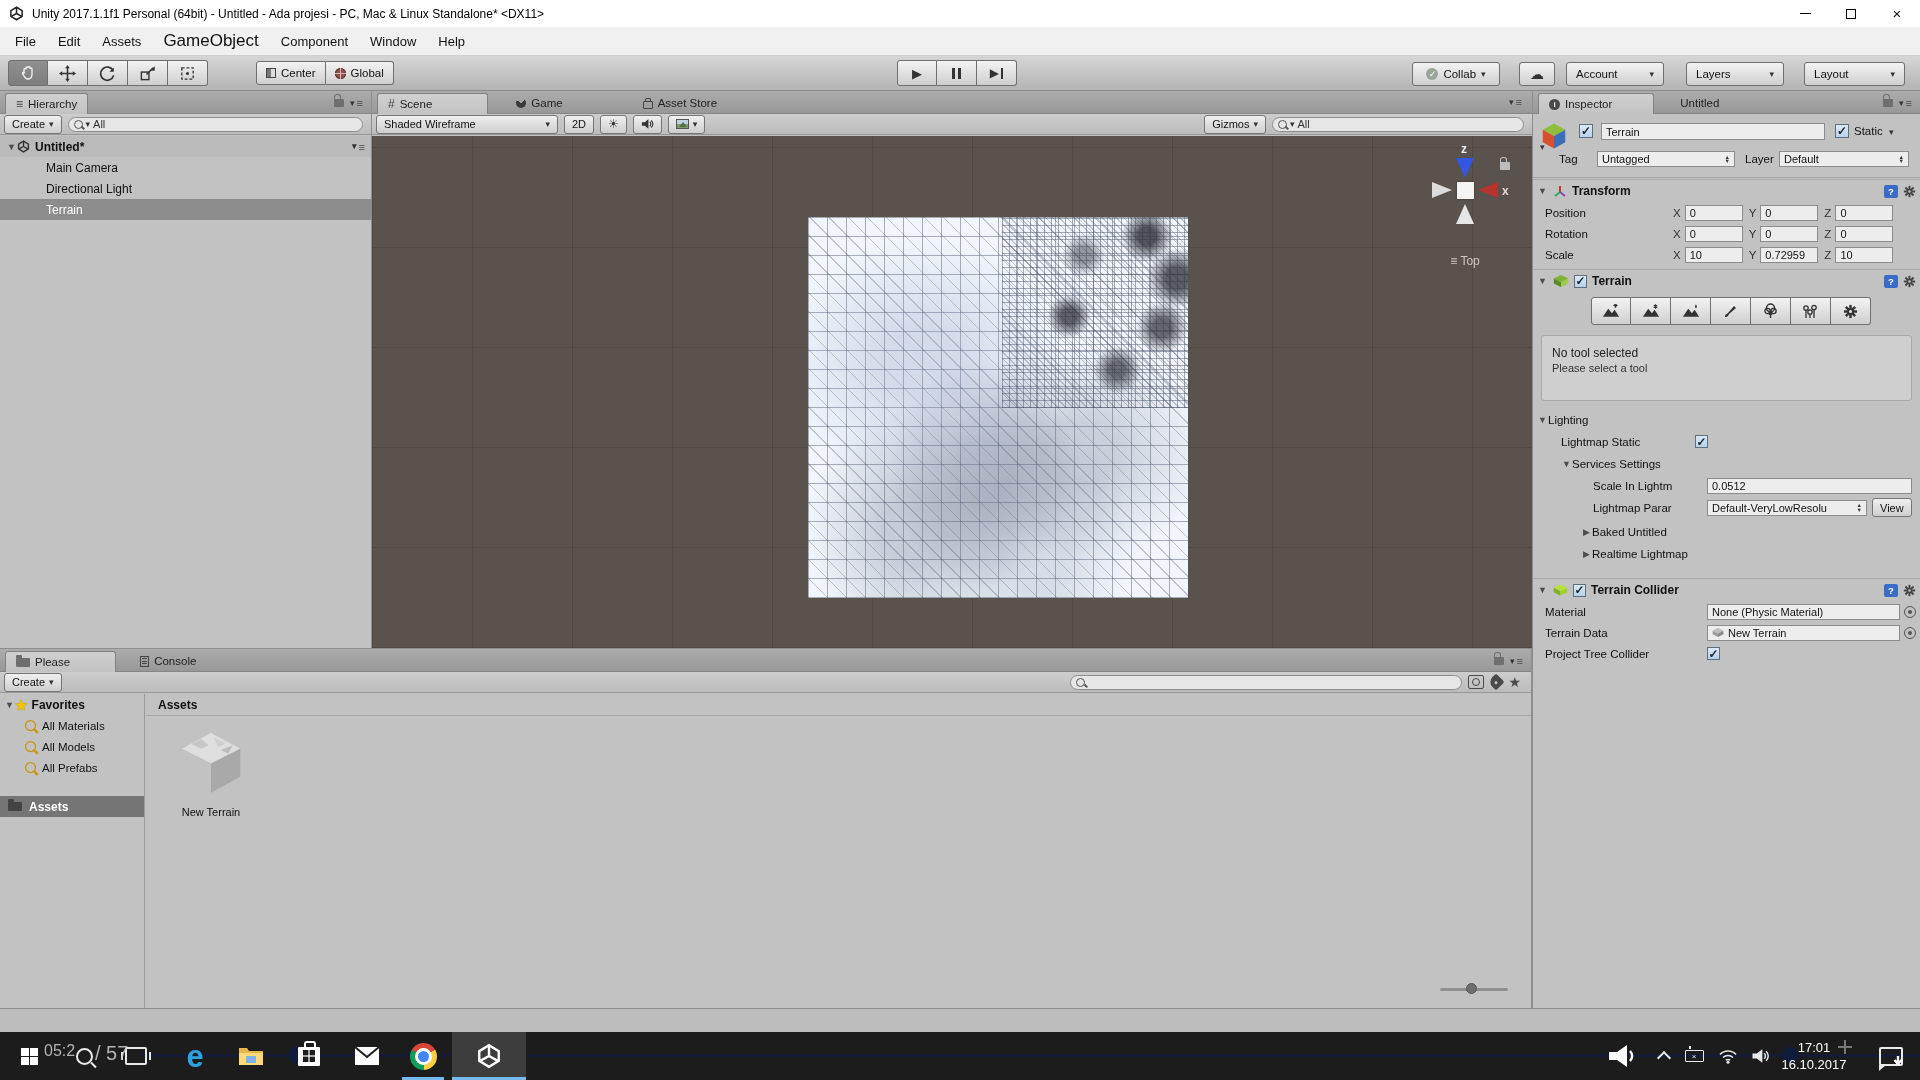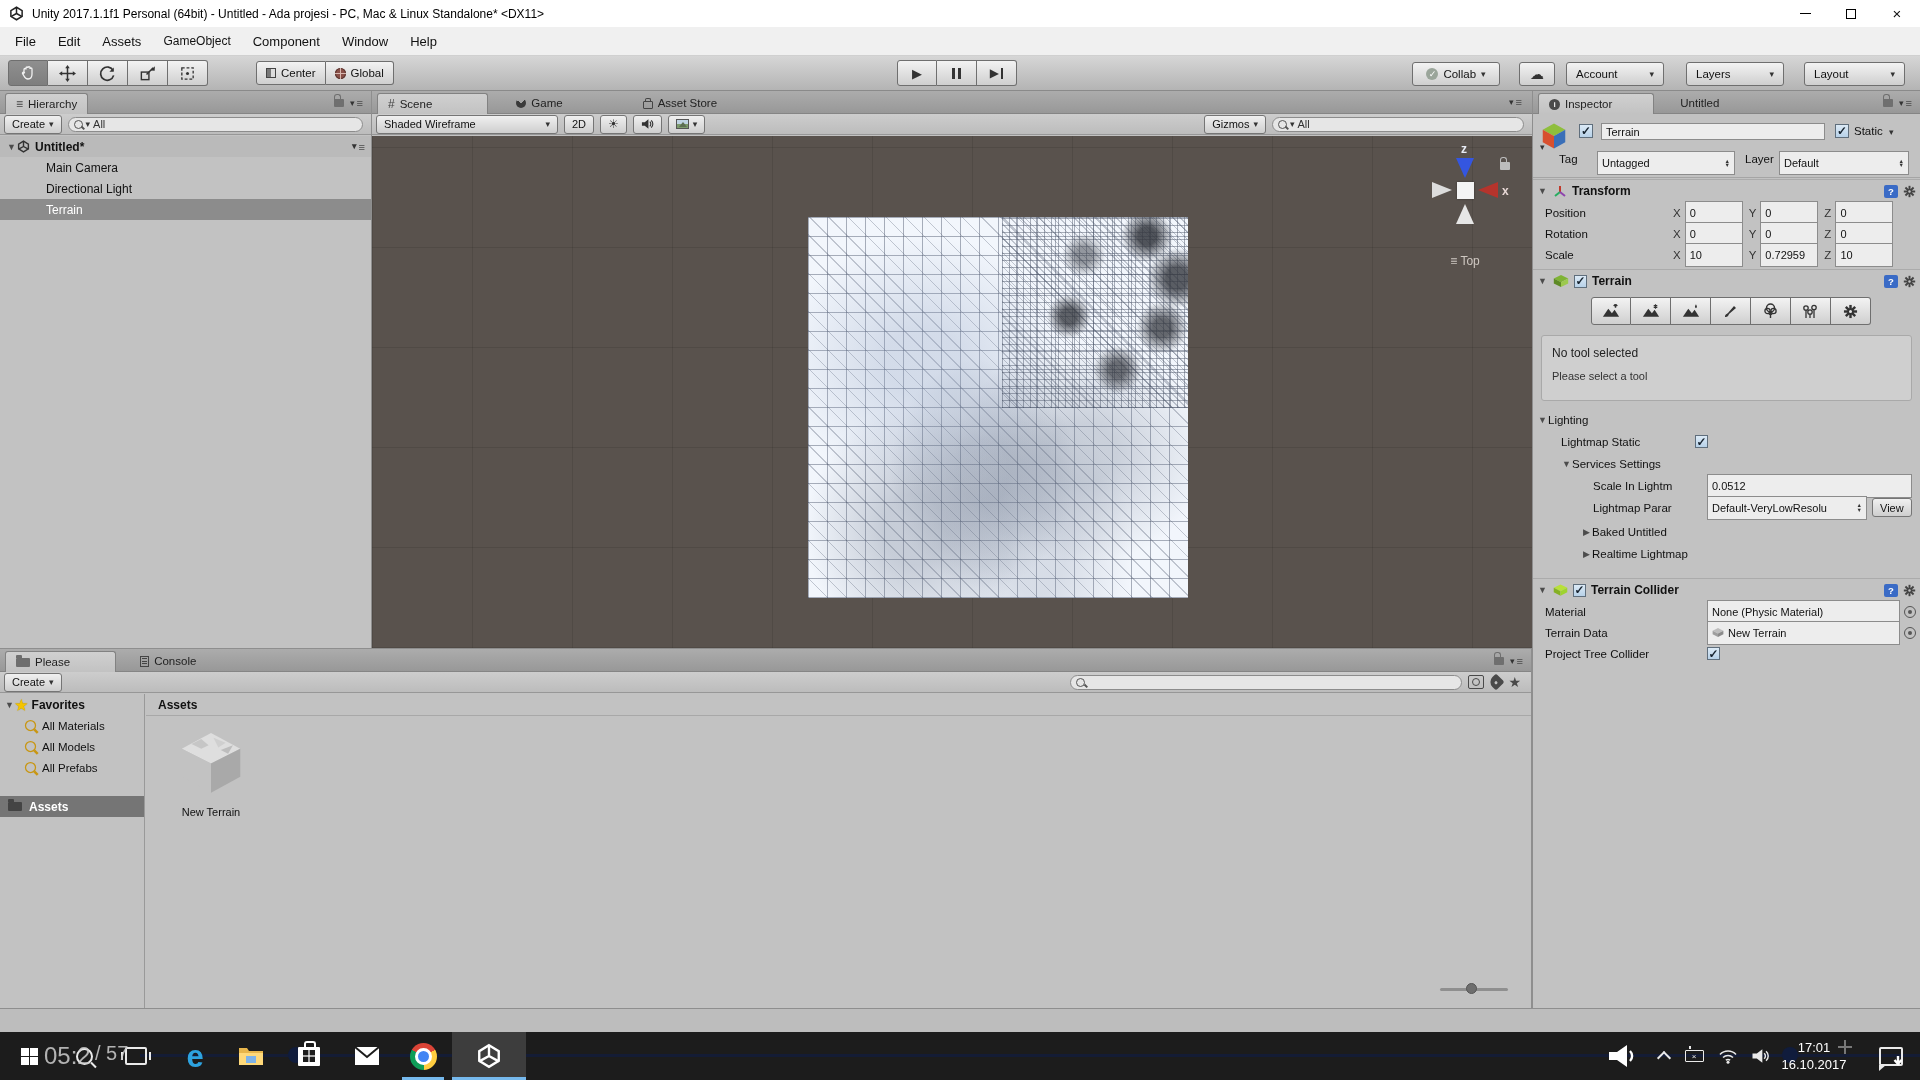--- a/index.html
+++ b/index.html
@@ -24,21 +24,21 @@
         font-size:11.5px;color:#222;box-sizing:border-box;white-space:nowrap}
   .dtab.active{background:linear-gradient(#D0D0D0,#C2C2C2);border:1px solid #828282;border-bottom:none;
         border-radius:3px 3px 0 0;margin-bottom:-1px;height:21px}
   .paneltools{position:absolute;left:0;right:0;top:23px;height:21px;
         background:linear-gradient(#CDCDCD,#BCBCBC);border-bottom:1px solid #979797;
         display:flex;align-items:center;padding:0 4px;gap:6px;box-sizing:border-box}
   .minibtn{background:linear-gradient(#F0F0F0,#CECECE);border:1px solid #757575;border-radius:3px;
         height:17px;padding:0 7px;font-size:11px;display:inline-flex;align-items:center;gap:4px}
   .searchoval{background:#E6E6E6;border:1px solid #8C8C8C;border-radius:9px;height:15px;
         display:flex;align-items:center;padding:0 8px 0 5px;gap:3px;box-sizing:border-box}
-  .ufield{background:#EDEDED;border:1px solid #8C8C8C;height:24px;font-size:11px;
+  .ufield{background:#EDEDED;border:1px solid #8C8C8C;height:16px;font-size:11px;
         display:flex;align-items:center;padding:0 4px;box-sizing:border-box;color:#111;overflow:hidden;white-space:nowrap}
   .udrop{justify-content:space-between}
   .ucheck{width:14px;height:14px;background:linear-gradient(#DCEAF6,#B7D1E8);border:1px solid #5F6E7C;
         display:inline-flex;align-items:center;justify-content:center;flex:none;
         font-size:12px;font-weight:bold;color:#16222E;box-sizing:border-box}
   .drop{font-size:9px;color:#333;line-height:1}
   .updn{display:inline-flex;flex-direction:column;font-size:5.5px;line-height:4.5px;color:#333}
   .fold{font-size:9px;color:#4c4c4c;width:11px;display:inline-block;text-align:center;flex:none}
   .menuglyphs{display:flex;align-items:center;gap:2px;color:#4a4a4a;font-size:11px}
   .lockico{width:10px;height:8px;background:#6F6F6F;border-radius:1px;position:relative;display:inline-block}
@@ -81,21 +81,21 @@
     </span>
   <span style="width:46px;height:27px;display:flex;align-items:center;justify-content:center;font-size:15px">
       <span>×</span>
     </span>
 </div>
 
 <div class="abs" style="left:0;top:27px;width:1920px;height:29px;background:#F0F0F0;border-bottom:1px solid #D0D0D0;display:flex;align-items:center;padding-left:4px;box-sizing:border-box">
   <span style="padding:0 11px;font-size:13px">File</span>
   <span style="padding:0 11px;font-size:13px">Edit</span>
   <span style="padding:0 11px;font-size:13px">Assets</span>
-  <span style="padding:0 11px;font-size:12px">GameObject</span>
+  <span style="padding:0 11px;font-size:17px">GameObject</span>
   <span style="padding:0 11px;font-size:13px">Component</span>
   <span style="padding:0 11px;font-size:13px">Window</span>
   <span style="padding:0 11px;font-size:13px">Help</span>
 </div>
 
 <div class="abs" style="left:0;top:56px;width:1920px;height:35px;background:linear-gradient(#D6D6D6,#B4B4B4);border-bottom:1px solid #8A8A8A;box-sizing:border-box">
 
   <span class="grp abs" style="left:8px;top:4px">
     <span class="ubtn toolbtn active">
       <svg width="16" height="16" viewBox="0 0 16 16">
@@ -636,21 +636,21 @@
               <line x1="13" y1="3" x2="3" y2="13"></line>
             </g>
             <circle cx="8" cy="8" r="3.4" fill="#333"></circle>
             <circle cx="8" cy="8" r="1.6" fill="#E8E8E8"></circle>
           </svg>
         </span>
     </div>
 
     <div class="abs" style="left:8px;right:8px;top:66px;height:66px;background:#CFCFCF;border:1px solid #A9A9A9;border-radius:3px;box-sizing:border-box;padding:10px 10px 0">
       <div style="font-size:12px;color:#222">No tool selected</div>
-      <div style="font-size:11px;color:#333;margin-top:10px">Please select a tool</div>
+      <div style="font-size:11px;color:#333;margin-top:2px">Please select a tool</div>
     </div>
     <div class="irow" style="position:absolute;left:0;top:140px">
       <span class="fold">▼</span>
         <span>Lighting</span>
     </div>
     <div class="irow" style="position:absolute;left:24px;top:162px">
       <span style="width:134px">Lightmap Static</span>
       <span class="ucheck" style="width:13px;height:13px">
           <span>✓</span>
         </span>
@@ -803,21 +803,21 @@
   </span>
   <span class="abs" style="left:452px;top:0;width:74px;height:48px;background:#3D3D3D;display:flex;align-items:center;justify-content:center;z-index:2">
     <svg width="26" height="26" viewBox="0 0 24 24">
         <path d="M12 2 L21 7.5 V16.5 L12 22 L3 16.5 V7.5 Z" fill="none" stroke="#fff" stroke-width="2.2"></path>
         <path d="M12 2 V12 M12 12 L21 17 M12 12 L3 17" stroke="#fff" stroke-width="2.2" fill="none"></path>
       </svg>
   </span>
   <span class="abs" style="left:402px;top:45px;width:42px;height:3px;background:#76B9ED;z-index:3"></span>
   <span class="abs" style="left:452px;top:45px;width:74px;height:3px;background:#76B9ED;z-index:3"></span>
 
-  <span class="abs" style="left:44px;top:10px;font-size:24px;color:rgba(205,205,205,0.85);z-index:3">05:2</span>
+  <span class="abs" style="left:44px;top:10px;font-size:16px;color:rgba(205,205,205,0.85);z-index:3">05:2</span>
   <span class="abs" style="left:95px;top:10px;font-size:20px;color:rgba(205,205,205,0.85);z-index:3">/ 57</span>
 
   <span class="tbtile" style="left:1596px;width:52px">
     <svg width="30" height="26" viewBox="0 0 15 13">
         <path d="M1 4.5 H5 L10 1 V12 L5 8.5 H1 Z" fill="#fff"></path>
         <path d="M11.5 4 A3.5 3.5 0 0 1 11.5 9" stroke="#fff" fill="none" stroke-width="1.2"></path>
       </svg>
   </span>
   <span class="tbtile" style="left:1650px;width:28px">
     <span style="width:8px;height:8px;border-left:2px solid #EAEAEA;border-top:2px solid #EAEAEA;transform:rotate(45deg);margin-top:4px"></span>

